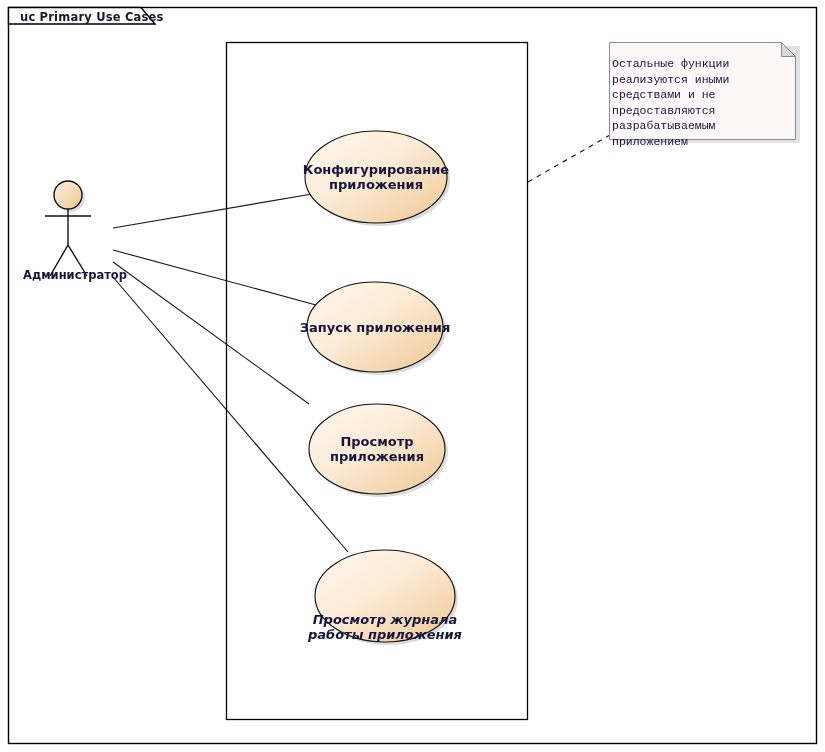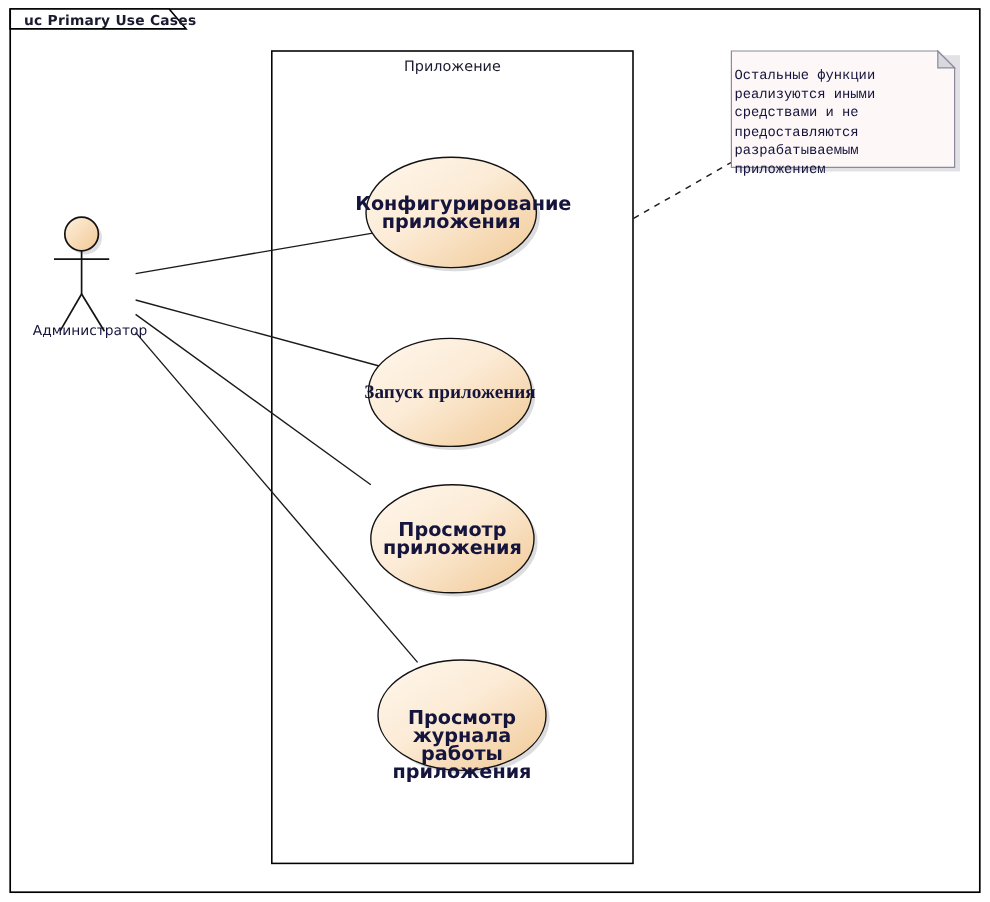--- a/index.html
+++ b/index.html
@@ -60,36 +60,36 @@
     width: 302px;
     text-align: center;
     font-size: 12px;
     color: #1a1a2e;
     white-space: nowrap;
   }
   
   .uc-label {
     position: absolute;
     text-align: center;
-    font-size: 16px;
+    font-size: 13px;
     font-weight: bold;
     color: #14143c;
     line-height: 15px;
     white-space: pre-line;
     pointer-events: none;
   }
   
   .actor-label {
     position: absolute;
     left: 16px;
     top: 268px;
     width: 118px;
     text-align: center;
     font-size: 11.5px;
-    font-weight: normal;
+    font-weight: bold;
     color: #14143c;
     white-space: nowrap;
   }
   
   .note-body {
     fill: #fdf7f7;
     stroke: #8a8a99;
     stroke-width: 1;
   }
   .note-fold {
@@ -211,27 +211,26 @@
 
     <g>
       <path class="note-shadow" d="M 613 46 L 800 46 L 800 143 L 613 143 Z"></path>
       <path class="note-body" d="M 609.5 42.5 L 781.5 42.5 L 795.5 56.5 L 795.5 139.5 L 609.5 139.5 Z"></path>
       <path class="note-fold" d="M 781.5 42.5 L 795.5 56.5 L 781.5 56.5 Z"></path>
     </g>
   </svg>
 
   <div class="frame-label">uc Primary Use Cases</div>
 
-  <div class="sysbox-label">Приложение</div>
 
   <div class="uc-label" style="left:296px; top:162px; width:160px;">Конфигурирование
 приложения</div>
-  <div class="uc-label" style="left:297px; top:320px; width:156px;font-family:Liberation Serif, serif;">Запуск приложения</div>
+  <div class="uc-label" style="left:297px; top:320px; width:156px;">Запуск приложения</div>
   <div class="uc-label" style="left:299px; top:434px; width:156px;">Просмотр
 приложения</div>
-  <div class="uc-label" style="left:305px; top:590px; width:160px;">Просмотр журнала
+  <div class="uc-label" style="left:305px; top:612px; width:160px;font-style:italic;">Просмотр журнала
 работы приложения</div>
 
   <div class="actor-label">Администратор</div>
 
   <div class="note-text">Остальные функции реализуются иными средствами и не предоставляются разрабатываемым приложением</div>
 
 </div>
 
 </body></html>

